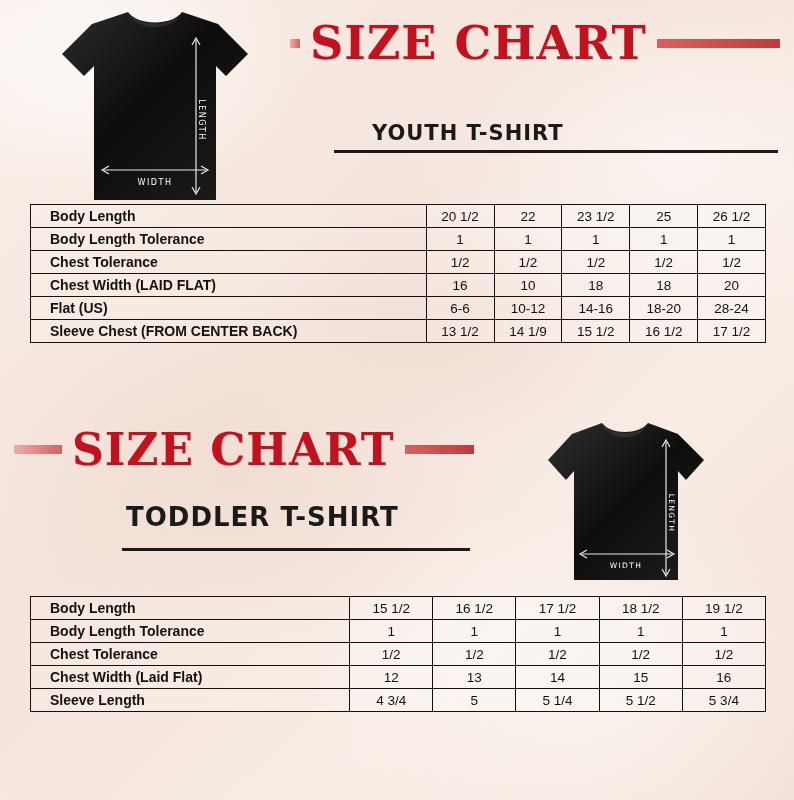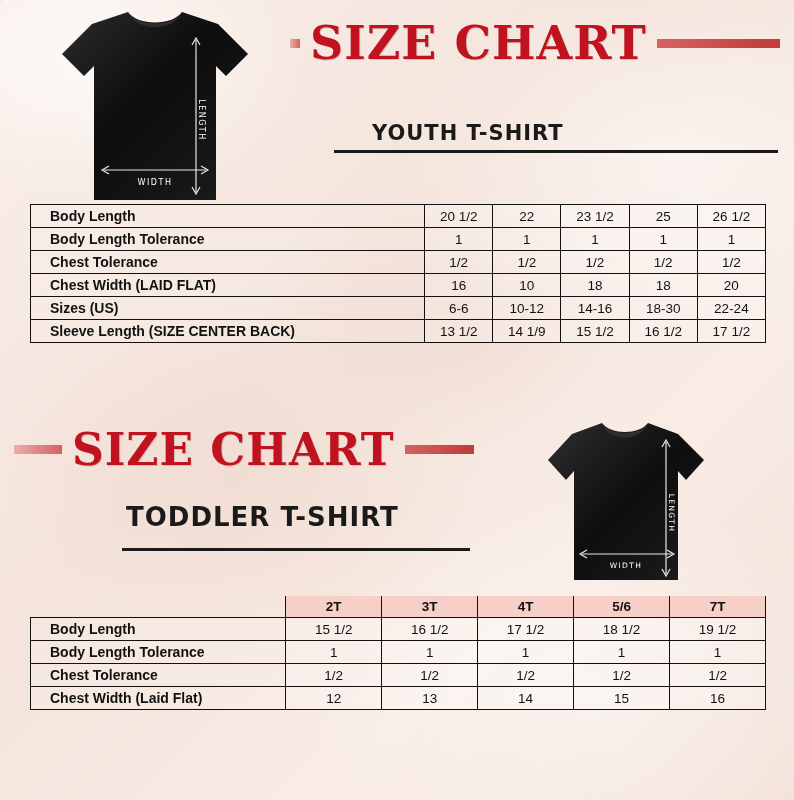--- a/index.html
+++ b/index.html
@@ -169,29 +169,29 @@
       </tr>
       <tr>
         <td class="label">Chest Width (LAID FLAT)</td>
         <td>16</td>
         <td>10</td>
         <td>18</td>
         <td>18</td>
         <td>20</td>
       </tr>
       <tr>
-        <td class="label">Sizes (US)</td>
+        <td class="label">Flat (US)</td>
         <td>6-6</td>
         <td>10-12</td>
         <td>14-16</td>
-        <td>18-30</td>
-        <td>22-24</td>
-      </tr>
-      <tr>
-        <td class="label">Sleeve Length (SIZE CENTER BACK)</td>
+        <td>18-20</td>
+        <td>28-24</td>
+      </tr>
+      <tr>
+        <td class="label">Sleeve Chest (FROM CENTER BACK)</td>
         <td>13 1/2</td>
         <td>14 1/9</td>
         <td>15 1/2</td>
         <td>16 1/2</td>
         <td>17 1/2</td>
       </tr>
     </tbody>
       </table>
   </div>
 
@@ -225,28 +225,20 @@
           <polyline points="67,132 60,136 67,140"></polyline>
           <polyline points="147,132 154,136 147,140"></polyline>
         </g>
         <text x="149" y="95" fill="#ffffff" font-size="7.5" font-family="DejaVu Sans, sans-serif" letter-spacing="1.4" transform="rotate(90 149 95)" text-anchor="middle">LENGTH</text>
         <text x="106" y="150" fill="#ffffff" font-size="7.5" font-family="DejaVu Sans, sans-serif" letter-spacing="1.4" text-anchor="middle">WIDTH</text>
       </svg>
     </div>
 
     <table style="left:30px;top:596px;width:736px;">
       <tbody>
-          <tr class="head">
-        <td class="blank corner" style="width:264px;"></td>
-        <td style="width:94px;">2T</td>
-        <td style="width:94px;">3T</td>
-        <td style="width:94px;">4T</td>
-        <td style="width:94px;">5/6</td>
-        <td style="width:94px;">7T</td>
-      </tr>
       <tr>
         <td class="label">Body Length</td>
         <td>15 1/2</td>
         <td>16 1/2</td>
         <td>17 1/2</td>
         <td>18 1/2</td>
         <td>19 1/2</td>
       </tr>
       <tr>
         <td class="label">Body Length Tolerance</td>
@@ -265,17 +257,25 @@
         <td>1/2</td>
       </tr>
       <tr>
         <td class="label">Chest Width (Laid Flat)</td>
         <td>12</td>
         <td>13</td>
         <td>14</td>
         <td>15</td>
         <td>16</td>
       </tr>
+      <tr>
+        <td class="label">Sleeve Length</td>
+        <td>4 3/4</td>
+        <td>5</td>
+        <td>5 1/4</td>
+        <td>5 1/2</td>
+        <td>5 3/4</td>
+      </tr>
     </tbody>
       </table>
   </div>
 
 </div>
 
 </body></html>

